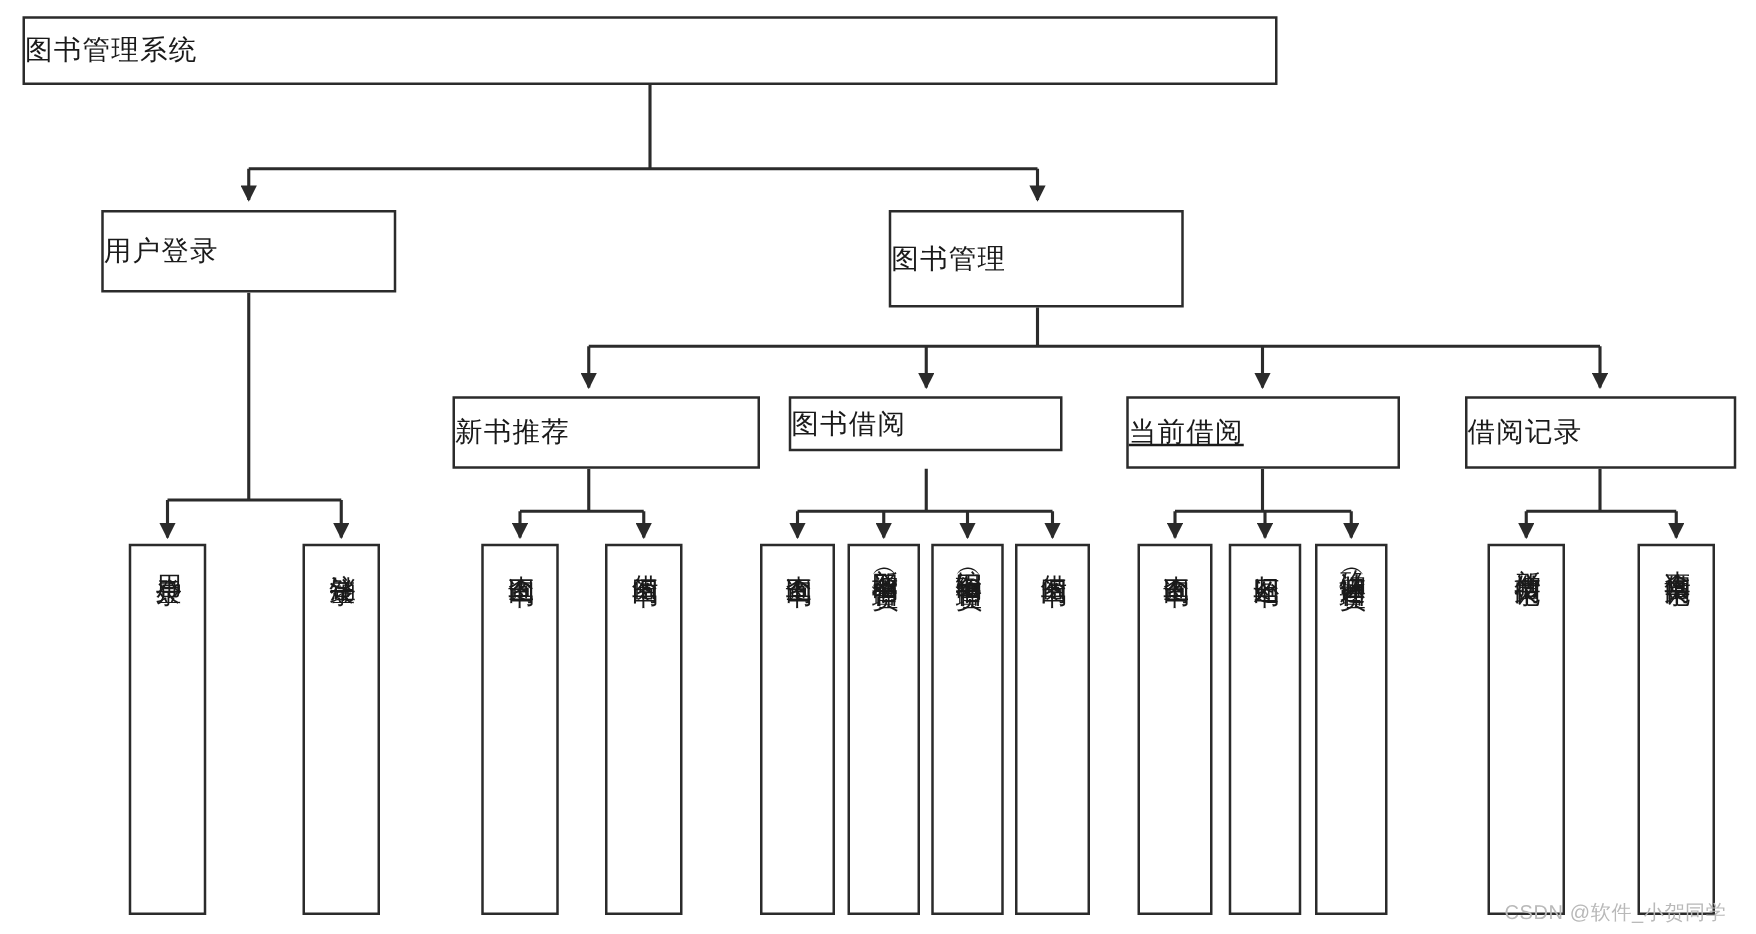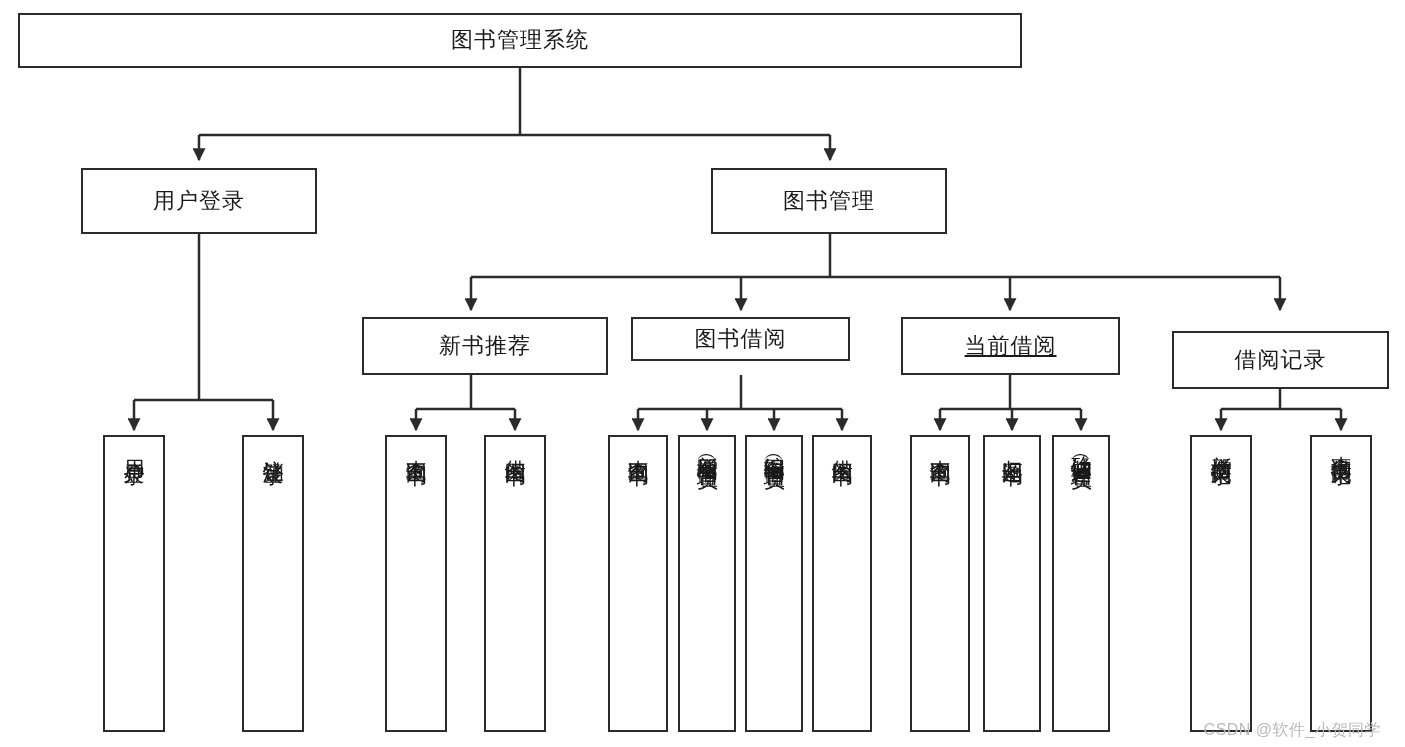--- a/index.html
+++ b/index.html
@@ -21,21 +21,21 @@
     width: 1405px;
     height: 747px;
   }
   .node-box {
     position: absolute;
     box-sizing: border-box;
     border: 2.5px solid #2b2b2b;
     background: #ffffff;
     display: flex;
     align-items: center;
-    justify-content: center;
+    justify-content: flex-start;
     color: #1a1a1a;
   }
   .node-label-h {
     font-size: 22px;
     line-height: 1.2;
     letter-spacing: 1px;
     white-space: nowrap;
   }
   .node-label-v {
     writing-mode: vertical-rl;
@@ -119,34 +119,34 @@
   </g>
 </svg>
 
 <div class="node-box" style="left:18px; top:13px; width:1004px; height:55px;">
   <span class="node-label-h">图书管理系统</span>
 </div>
 
 <div class="node-box" style="left:81px; top:168px; width:236px; height:66px;">
   <span class="node-label-h">用户登录</span>
 </div>
-<div class="node-box" style="left:711px; top:168px; width:236px; height:66px;">
+<div class="node-box" style="left:711px; top:168px; width:236px; height:78px;">
   <span class="node-label-h">图书管理</span>
 </div>
 
 <div class="node-box" style="left:362px; top:317px; width:246px; height:58px;">
   <span class="node-label-h">新书推荐</span>
 </div>
 <div class="node-box" style="left:631px; top:317px; width:219px; height:44px;">
   <span class="node-label-h">图书借阅</span>
 </div>
 <div class="node-box" style="left:901px; top:317px; width:219px; height:58px;text-decoration:underline;">
   <span class="node-label-h">当前借阅</span>
 </div>
-<div class="node-box" style="left:1172px; top:317px; width:217px; height:58px;margin-top:14px;">
+<div class="node-box" style="left:1172px; top:317px; width:217px; height:58px;">
   <span class="node-label-h">借阅记录</span>
 </div>
 
 <div class="node-box leaf-box" style="left:103px; top:435px; width:62px; height:297px;">
   <span class="node-label-v">用户登录</span>
 </div>
 <div class="node-box leaf-box" style="left:242px; top:435px; width:62px; height:297px;">
   <span class="node-label-v">注销登录</span>
 </div>
 <div class="node-box leaf-box" style="left:385px; top:435px; width:62px; height:297px;">

